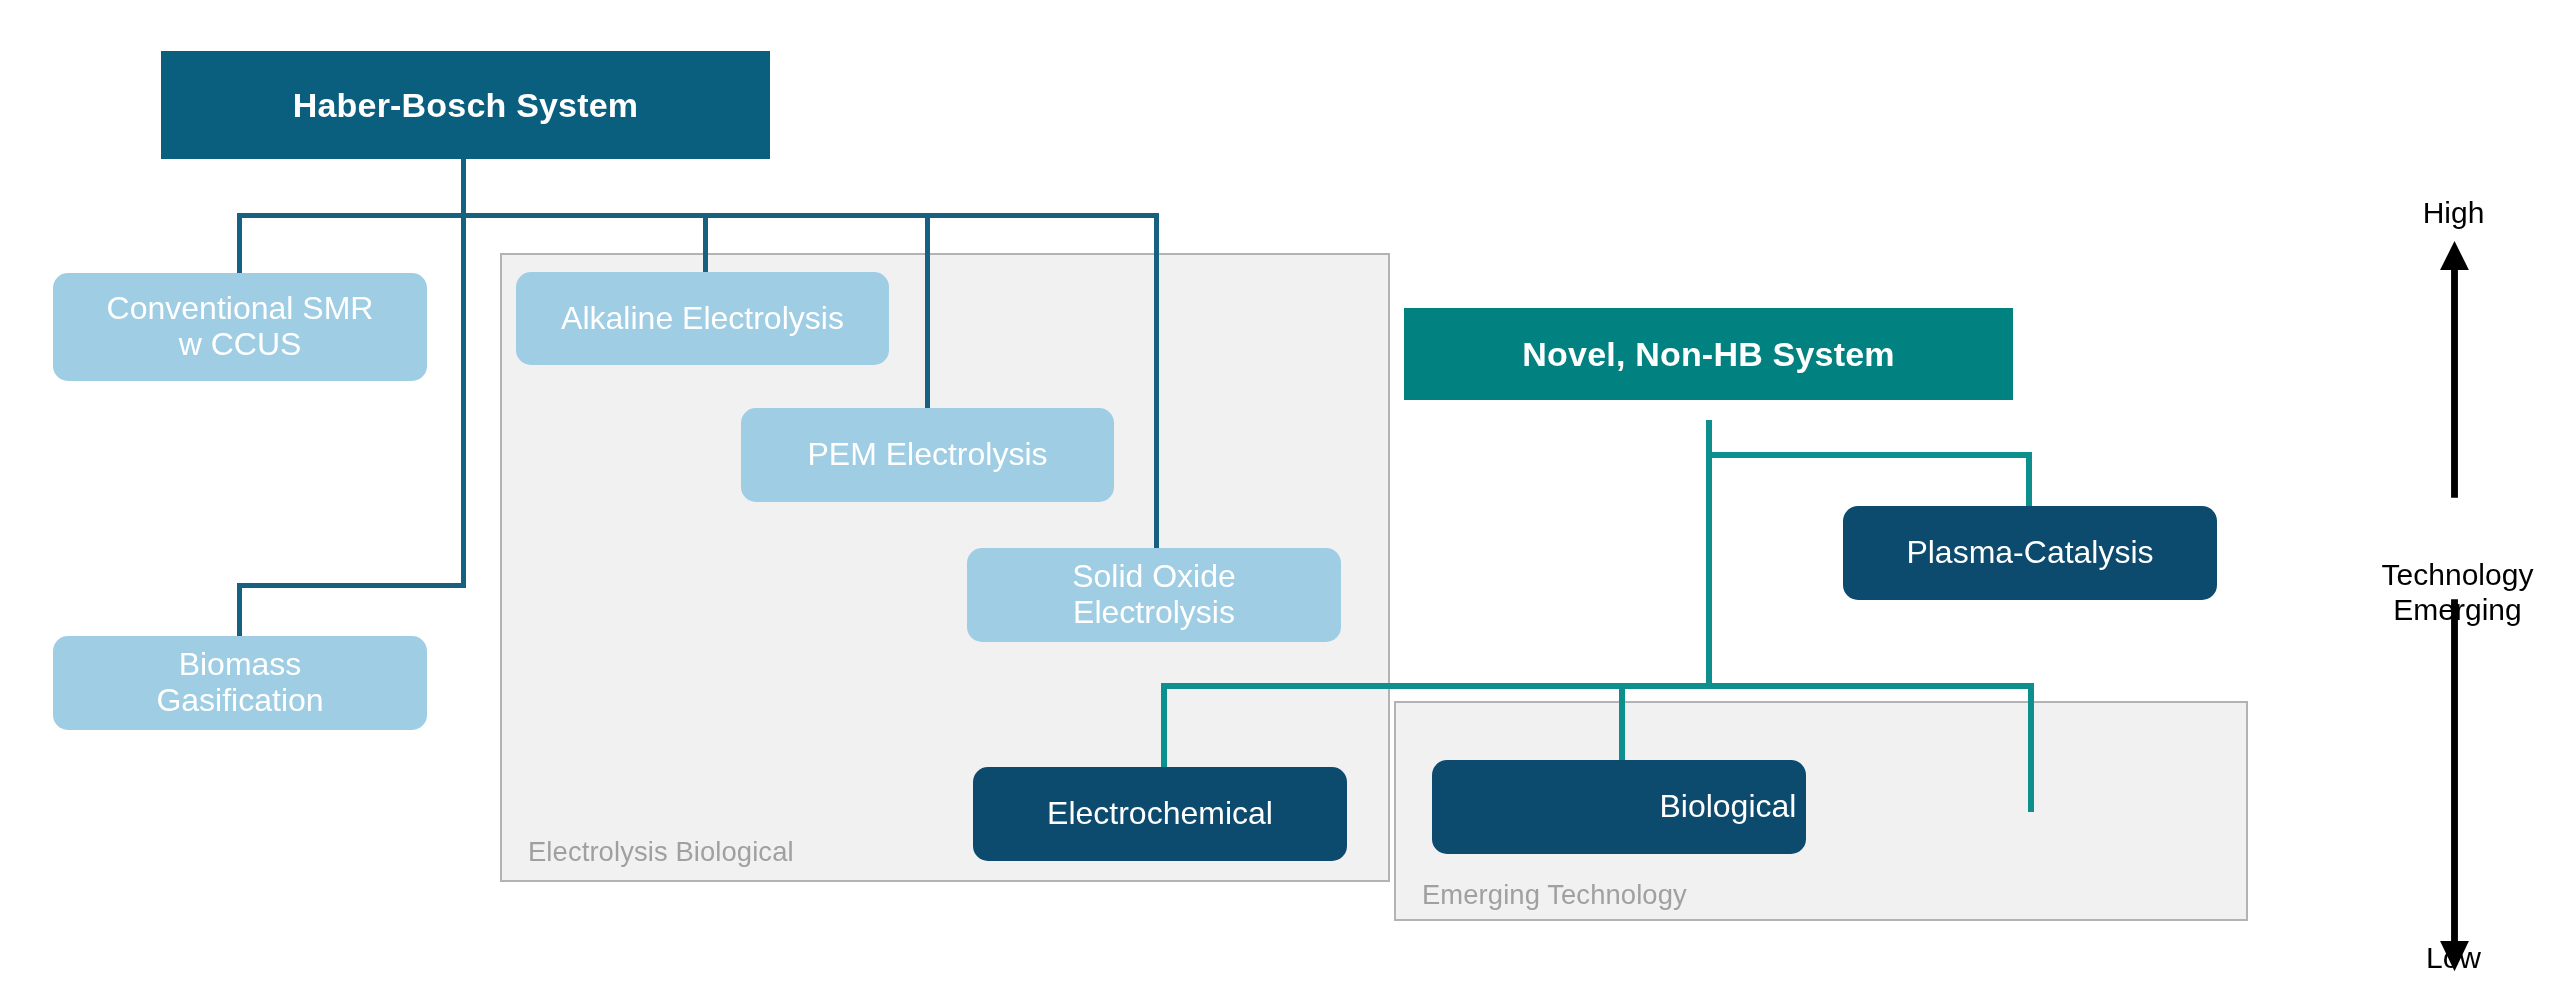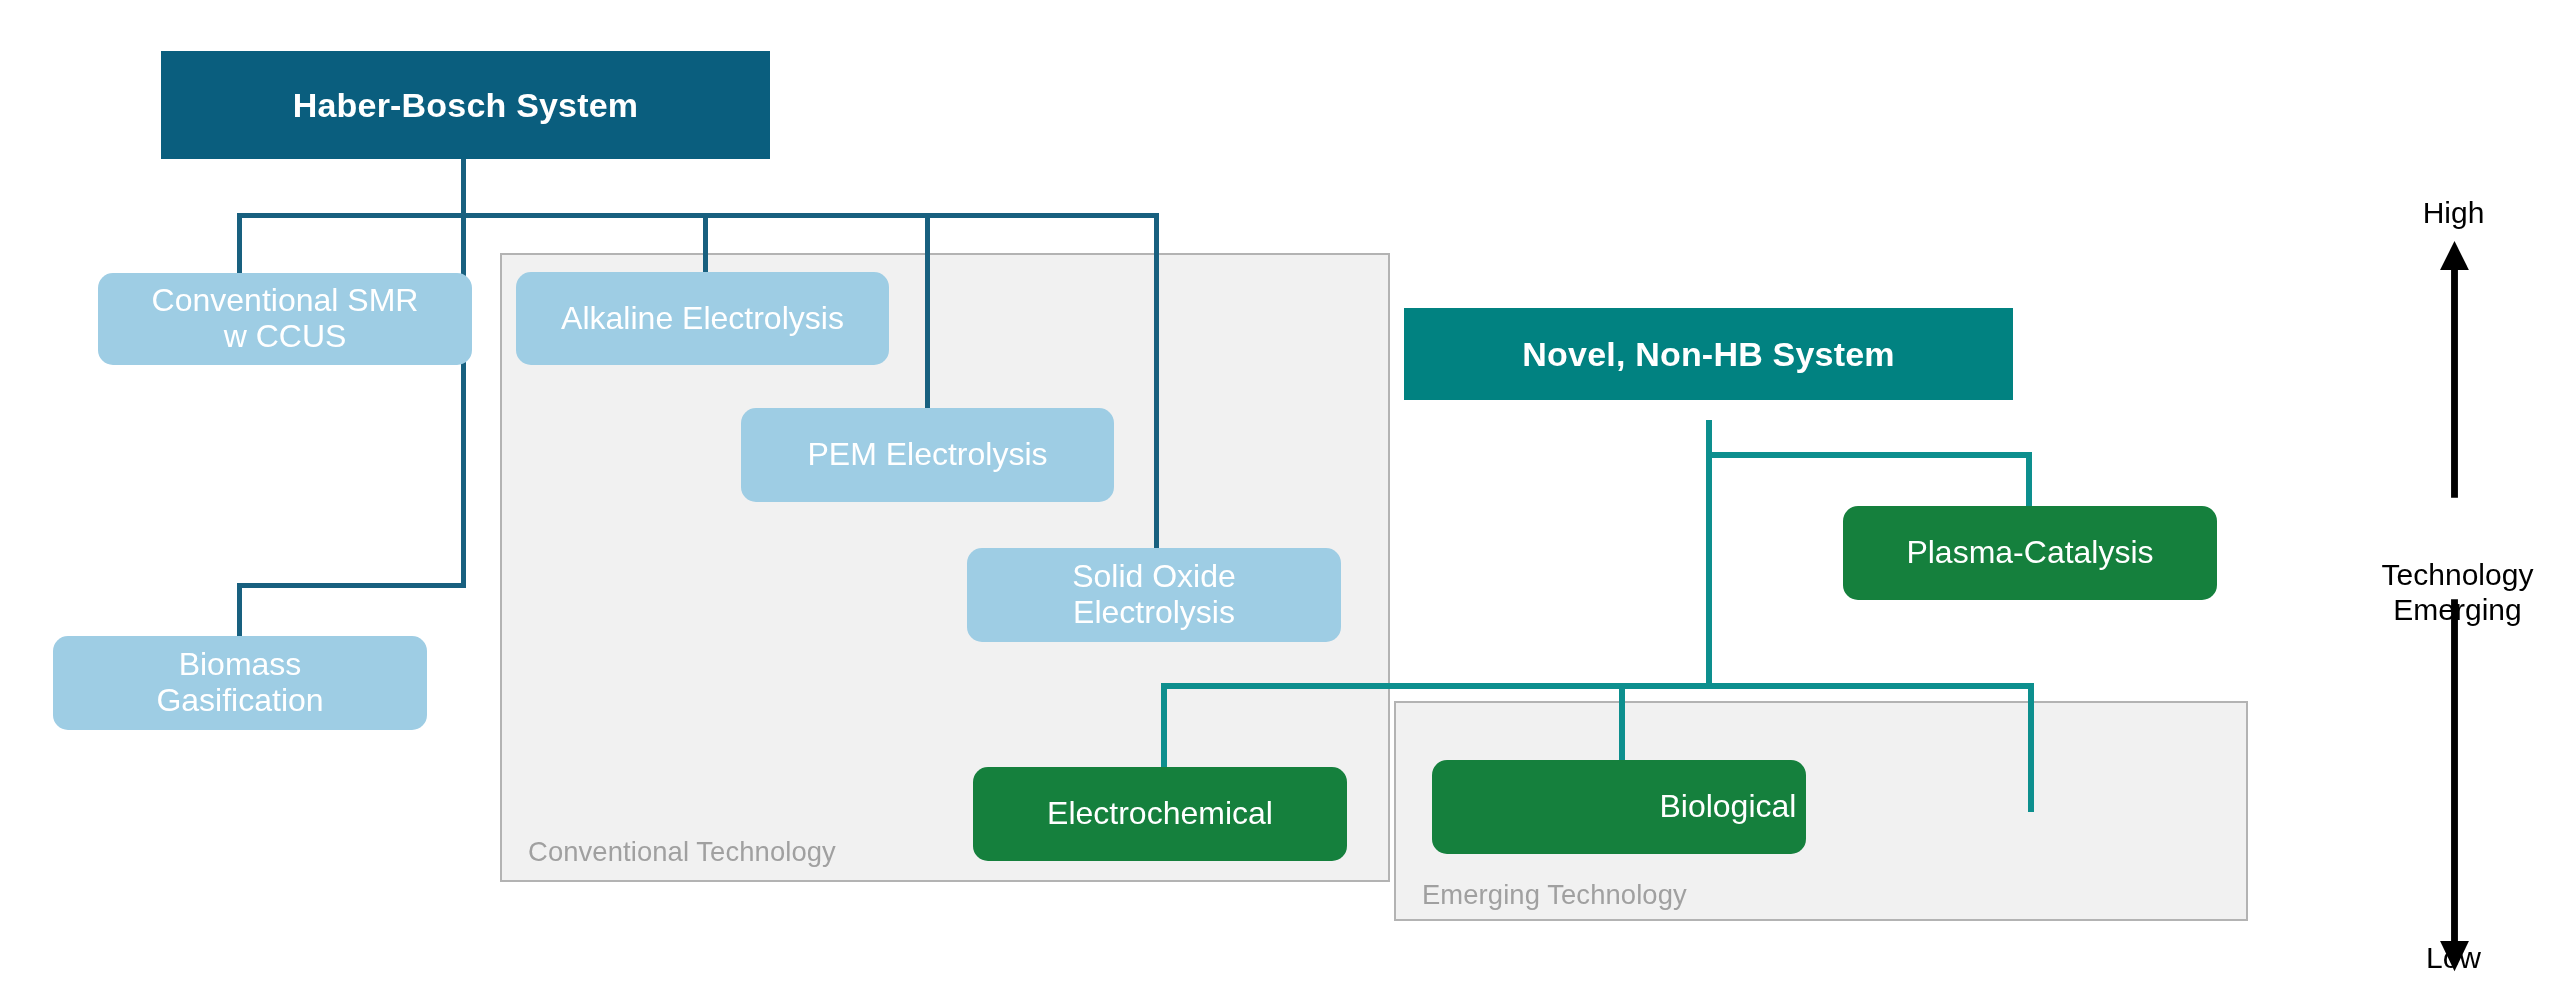--- a/index.html
+++ b/index.html
@@ -71,21 +71,21 @@
     color: #ffffff;
     font-size: 32px;
     font-family: "Liberation Sans", sans-serif;
     border-radius: 15px;
     box-sizing: border-box;
     text-align: center;
     line-height: 1.12;
     padding: 2.7px 9.6px;
   }
   .node.lightblue { background: #9ecde4; }
-  .node.lightteal { background: #15803d; border-radius: 15px; }
+  .node.lightteal { background: #0c4a6e; border-radius: 15px; }
 
   
   #axis {
     position: absolute;
   }
   .axis-label {
     position: absolute;
     color: #000000;
     font-size: 30px;
     font-family: "Liberation Sans", sans-serif;
@@ -134,21 +134,21 @@
   <div class="wire teal" style="left:2028px; top:683px; width:5.5px; height:129px;"></div>
 
   <div class="root-node blue" style="left:161px; top:51px; width:609px; height:108px;">
     <span>Haber-Bosch System</span>
   </div>
 
   <div class="root-node teal" style="left:1404px; top:308px; width:609px; height:92px;">
     <span>Novel, Non-HB System</span>
   </div>
 
-  <div class="node lightblue" style="left:53px; top:273px; width:374px; height:92px; flex-direction:column;margin-left:45px;">
+  <div class="node lightblue" style="left:53px; top:273px; width:374px; height:108px; flex-direction:column;">
     <span>Conventional SMR</span>
     <span>w CCUS</span>
   </div>
 
   <div class="node lightblue" style="left:516px; top:272px; width:373px; height:93px;">
     <span>Alkaline Electrolysis</span>
   </div>
 
   <div class="node lightblue" style="left:741px; top:408px; width:373px; height:94px;">
     <span>PEM Electrolysis</span>
@@ -170,21 +170,21 @@
 
   <div class="node lightteal" style="left:973px; top:767px; width:374px; height:94px;">
     <span>Electrochemical</span>
   </div>
 
   <div class="node lightteal" style="left:1432px; top:760px; width:374px; height:94px;justify-content:flex-end;">
     <span>Biological</span>
   </div>
 
 
-  <div class="group-label" style="left:528px; top:836px;">Conventional Technology</div>
+  <div class="group-label" style="left:528px; top:836px;">Electrolysis Biological</div>
   <div class="group-label" style="left:1422px; top:879px;">Emerging Technology</div>
 
   <div class="axis-label" style="left:2378px; top:196px; width:151px;">High</div>
 
   <svg id="axis" width="165" height="741" style="left:2372px; top:237px;" viewBox="0 0 240 1080">
 
     <line x1="120" y1="380" x2="120" y2="32" stroke="#000000" stroke-width="10"></line>
     <polygon points="120,6 99,48 141,48" fill="#000000"></polygon>
 
     <line x1="120" y1="528" x2="120" y2="1036" stroke="#000000" stroke-width="10"></line>

